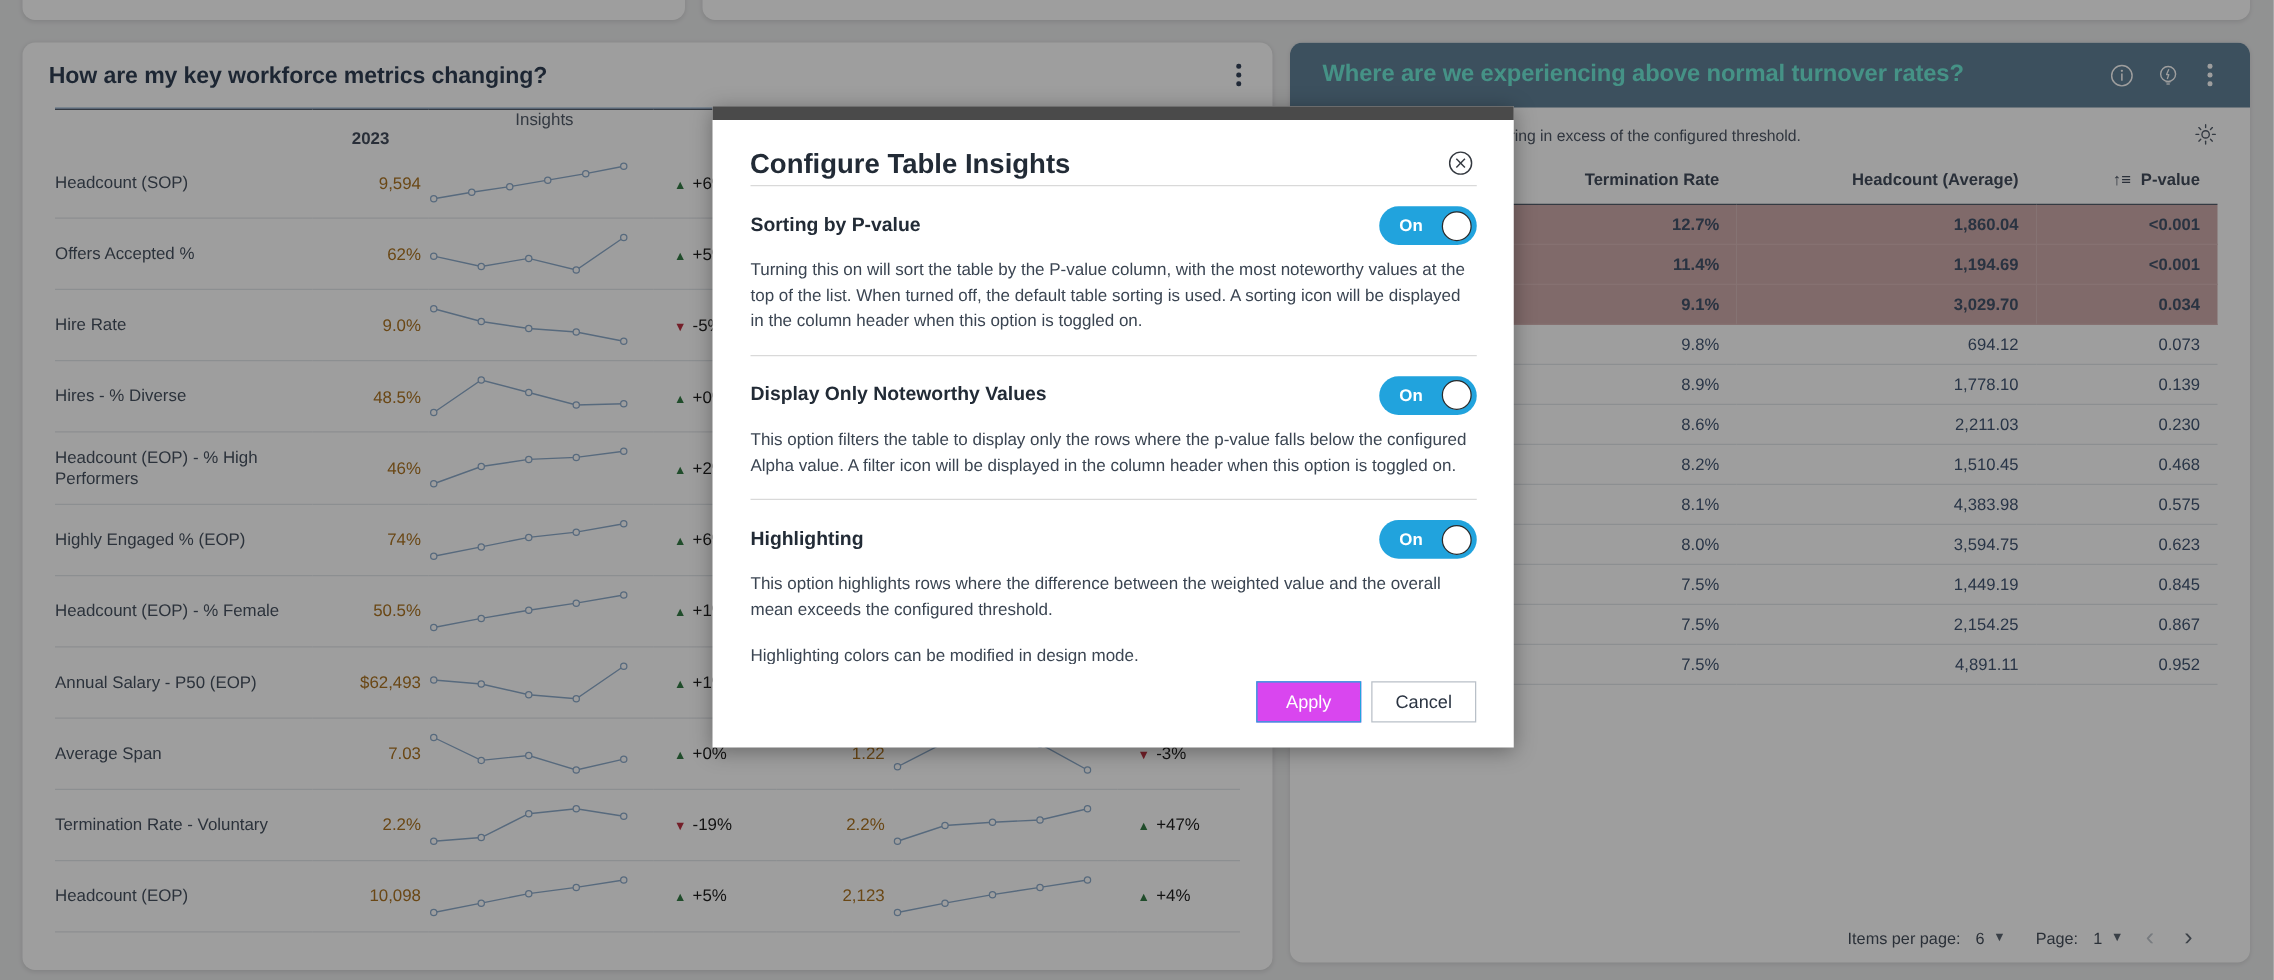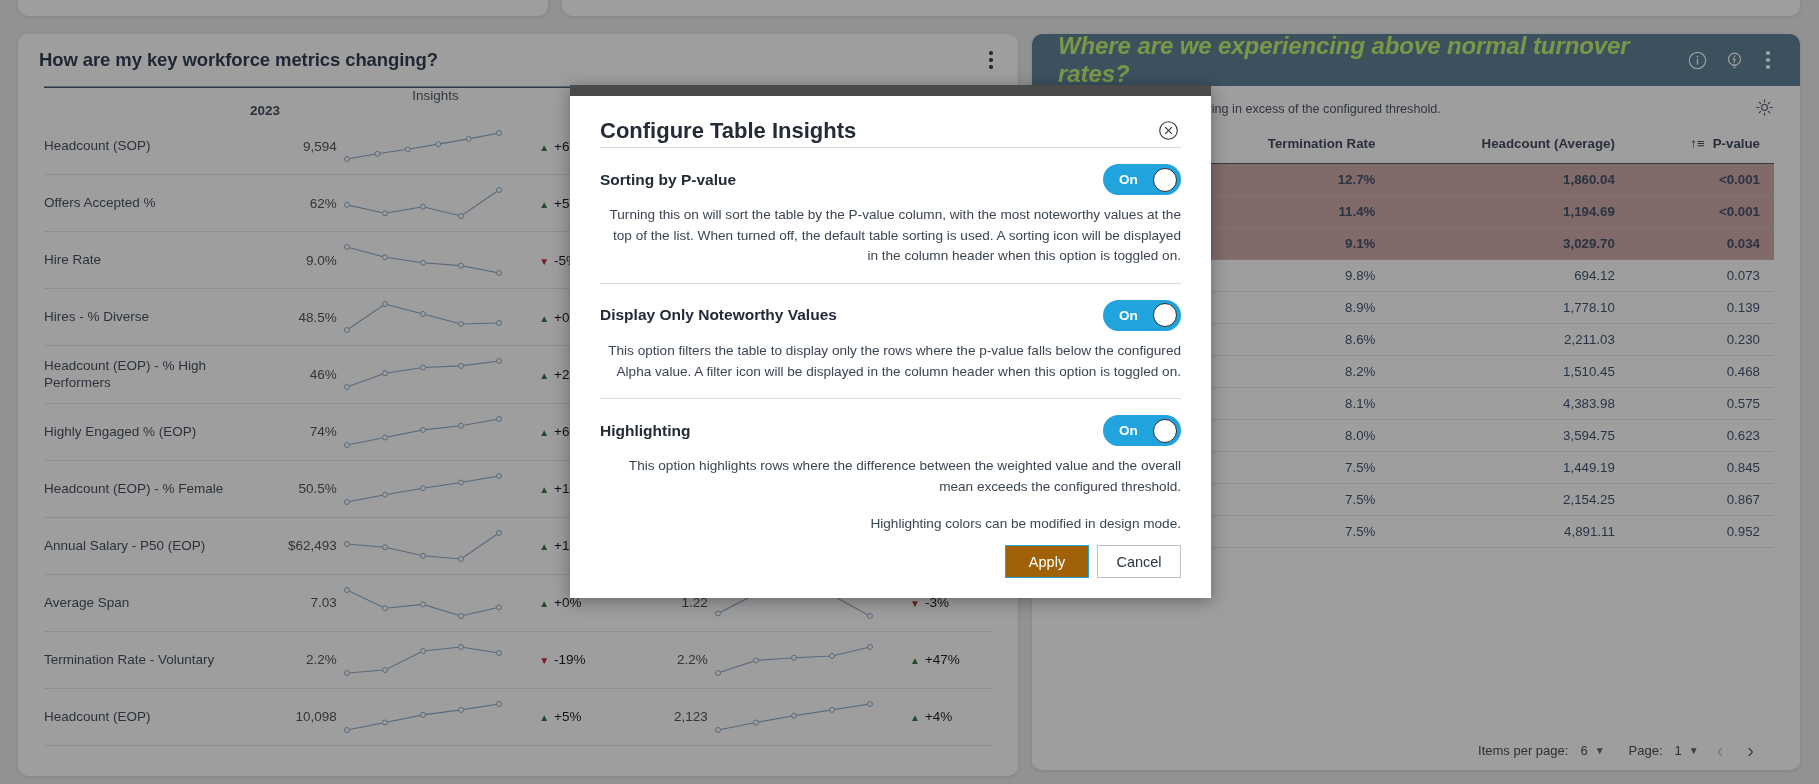--- a/index.html
+++ b/index.html
@@ -47,44 +47,44 @@
   .lp-body { padding:0 26px; }
   table.metrics { width:100%; border-collapse:collapse; }
   table.metrics th, table.metrics td { padding:0; }
 
   .mt-grouprow th {
     text-align:center; font-size:13.5px; color:#3c4756; font-weight:normal;
     padding:12px 0 4px 0;
     border-top:1px solid #3f4a58;
   }
   .mt-yearrow th {
-    text-align:left; font-size:13.5px; color:#2b3647; font-weight:bold;
+    text-align:center; font-size:13.5px; color:#2b3647; font-weight:bold;
     padding:4px 0 12px 0;
   }
 
   table.metrics tbody tr.datarow { border-bottom:1px solid #dfe3e8; }
   table.metrics tbody tr.datarow td { padding:11px 0; vertical-align:middle; }
 
   td.mt-name  { font-size:13.5px; color:#2f3b4b; width:200px; line-height:1.28; padding-right:10px !important; }
-  td.mt-val   { font-size:13.5px; color:#404040; text-align:right; width:90px; padding-right:6px !important; }
+  td.mt-val   { font-size:13.5px; color:#a16207; text-align:right; width:90px; padding-right:6px !important; }
   td.mt-spark { width:175px; }
   td.mt-delta { font-size:13.5px; text-align:left; width:95px; padding-left:16px !important; white-space:nowrap; }
 
   .tri { font-size:10px; margin-right:5px; }
   .up   { color:#1a6b2e; }
   .down { color:#b3192a; }
 
   svg.spark { display:block; }
 
   
   .rp-head {
     height:52px; background:#4d718a; padding:0 26px;
     display:flex; align-items:center; justify-content:space-between;
   }
-  .rp-title { font-size:24px; font-weight:bold; color:#bef264; letter-spacing:-.1px;font-style:italic; }
+  .rp-title { font-size:19px; font-weight:bold; color:#5eead4; letter-spacing:-.1px; }
   .rp-icons { display:flex; align-items:center; gap:18px; }
   .rp-icons svg { display:block; }
   .kebab.white i { background:#ffffff; }
 
   .rp-note {
     display:flex; align-items:center; justify-content:space-between;
     padding:12px 26px 10px 26px;
     font-size:12.6px; color:#384252;
   }
 
@@ -156,34 +156,33 @@
   }
   .toggle .tg-text { font-size:13.5px; color:#ffffff; font-weight:bold; padding-left:16px; }
   .toggle .knob {
     width:24px; height:24px; border-radius:50%;
     background:#ffffff; border:1.4px solid #2a2a2a;
   }
 
   .opt-desc {
     font-size:13.6px; color:#3b4552; line-height:1.52;
     padding:6px 0 16px 0;
-    text-align:right;
   }
   .opt-desc.second { padding-top:0; }
 
   .modal-foot {
     flex:0 0 auto; padding:14px 30px 20px 30px;
     display:flex; justify-content:flex-end; gap:0;
   }
   .btn {
     font-size:14.5px; height:33px; min-width:84px;
     display:inline-flex; align-items:center; justify-content:center;
     cursor:pointer; border:1px solid transparent; font-family:inherit;
   }
-  .btn-apply  { background:#a16207; color:#ffffff; border-color:#21a3dd; }
+  .btn-apply  { background:#d946ef; color:#ffffff; border-color:#21a3dd; }
   .btn-cancel { background:#ffffff; color:#2b3442; border:1px solid #b9c0c8; margin-left:8px; }
 </style>
 </head>
 <body>
 
 <div id="dashboard">
 
   <div class="card top-left"></div>
   <div class="card top-right"></div>
 

